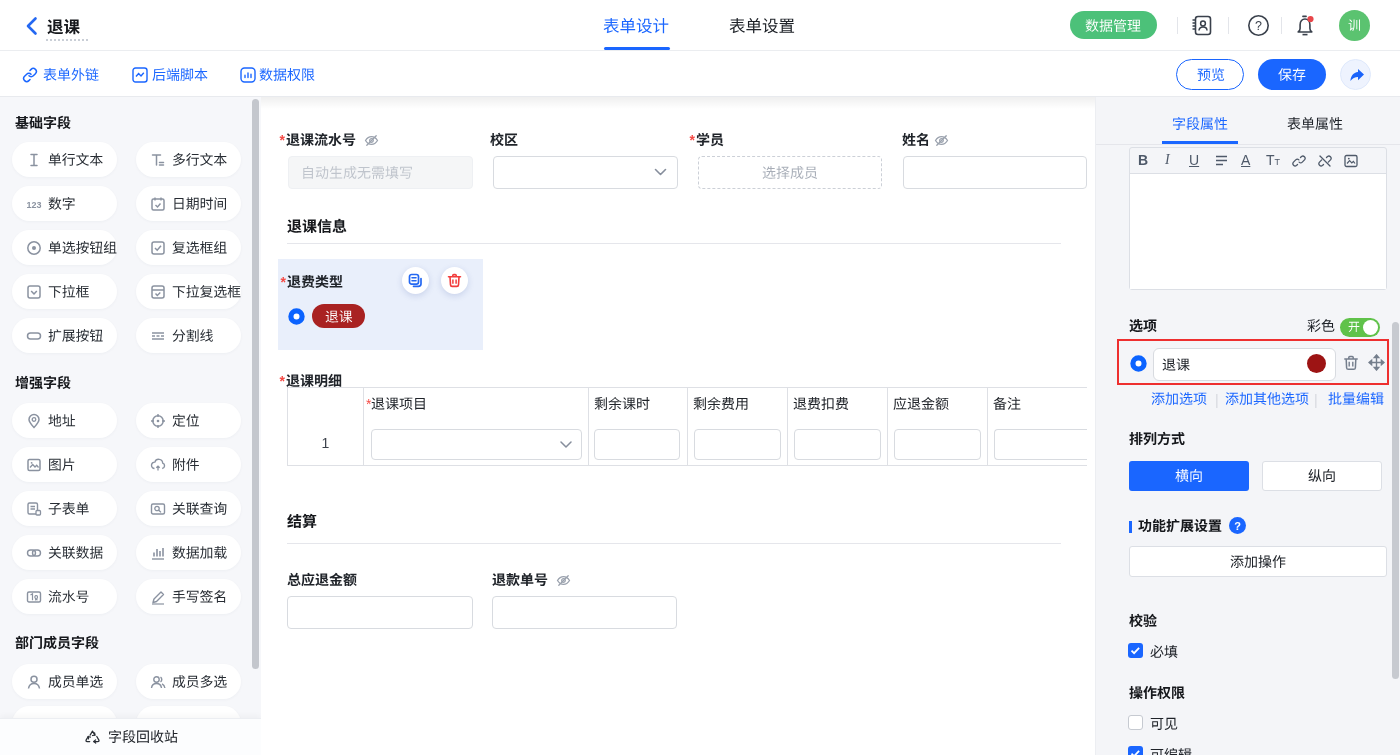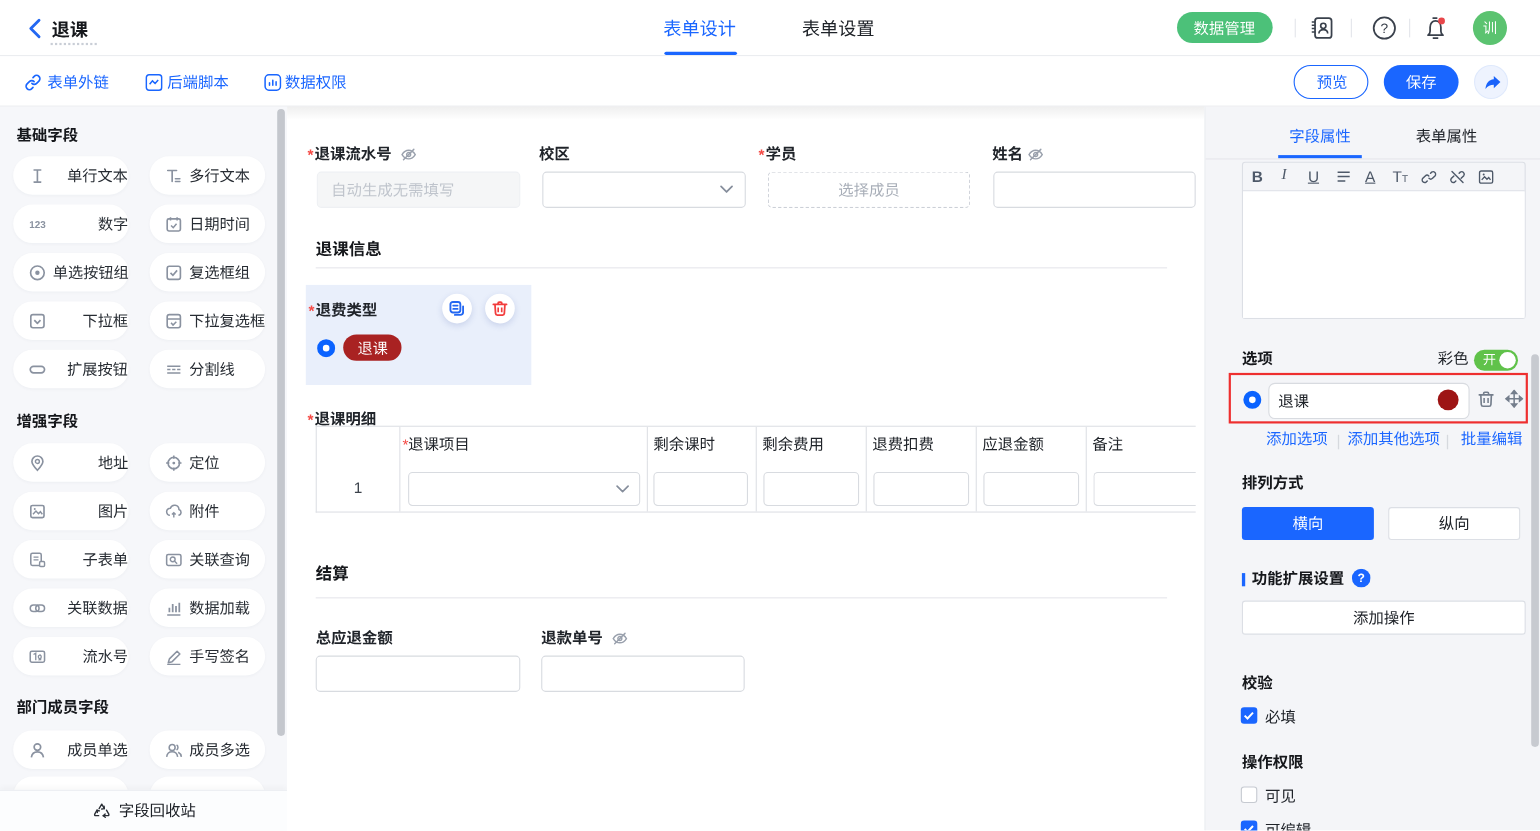--- a/index.html
+++ b/index.html
@@ -18,21 +18,21 @@
   #avatar { position:absolute; left:1339px; top:10px; width:31px; height:31px; border-radius:50%; background:#5bc370; color:#fff; font-size:13px; text-align:center; line-height:31px; }
   
   #toolbar { position:absolute; left:0; top:52px; width:1400px; height:45px; background:#fff; border-bottom:1px solid #e8eaee; }
   #btn-preview { position:absolute; left:1176px; top:7px; width:68px; height:31px; border:1px solid #1a66ff; border-radius:16px; color:#1a66ff; text-align:center; line-height:29px; background:#fff; }
   #btn-save { position:absolute; left:1258px; top:7px; width:68px; height:31px; border-radius:16px; color:#fff; text-align:center; line-height:31px; background:#1a66ff; }
   #btn-share { position:absolute; left:1340px; top:7px; width:31px; height:31px; border-radius:50%; background:#eef3fe; border:1px solid #dfe9fc; }
   
   #sidebar { position:absolute; left:0; top:97px; width:261px; height:658px; background:#f6f7fa; }
   .pill { position:absolute; width:105px; height:35px; background:#fff; border-radius:18px; box-shadow:0 1px 3px rgba(30,40,70,0.04); display:flex; align-items:center; font-size:13.5px; color:#272c33; white-space:nowrap; }
   .pill .pi { margin-left:14px; margin-right:6px; width:16px; height:16px; flex:none; }
-  .c1 { left:12px;justify-content:space-between; } .c2 { left:136px; }
+  .c1 { left:12px; } .c2 { left:136px; }
   #side-scroll { position:absolute; left:252px; top:2px; width:7px; height:570px; background:#c4c7cd; border-radius:4px; }
   #recyclebar { position:absolute; left:0; top:621px; width:261px; height:37px; background:#fcfdfe; border-top:1px solid #eceef2; box-shadow:0 -2px 6px rgba(0,0,0,0.04); display:flex; align-items:center; justify-content:center; color:#1f2329; font-size:14px; }
   
   #canvas { position:absolute; left:261px; top:97px; width:834px; height:658px; background:#fff; }
   #canvas-shadow { position:absolute; left:0; top:0; width:834px; height:12px; background:linear-gradient(#00000010, #0000); }
   .flabel { position:absolute; display:flex; }
   .req::before { content:"*"; position:absolute; left:-6px; top:-1px; color:#f54a45; font-weight:bold; font-size:14px; }
   .finput { position:absolute; height:33px; background:#fff; border:1px solid #d8dbe0; border-radius:4px; }
   .sect { position:absolute; display:flex; }
   .divline { position:absolute; left:26px; width:774px; border-bottom:1px solid #e5e6eb; }

